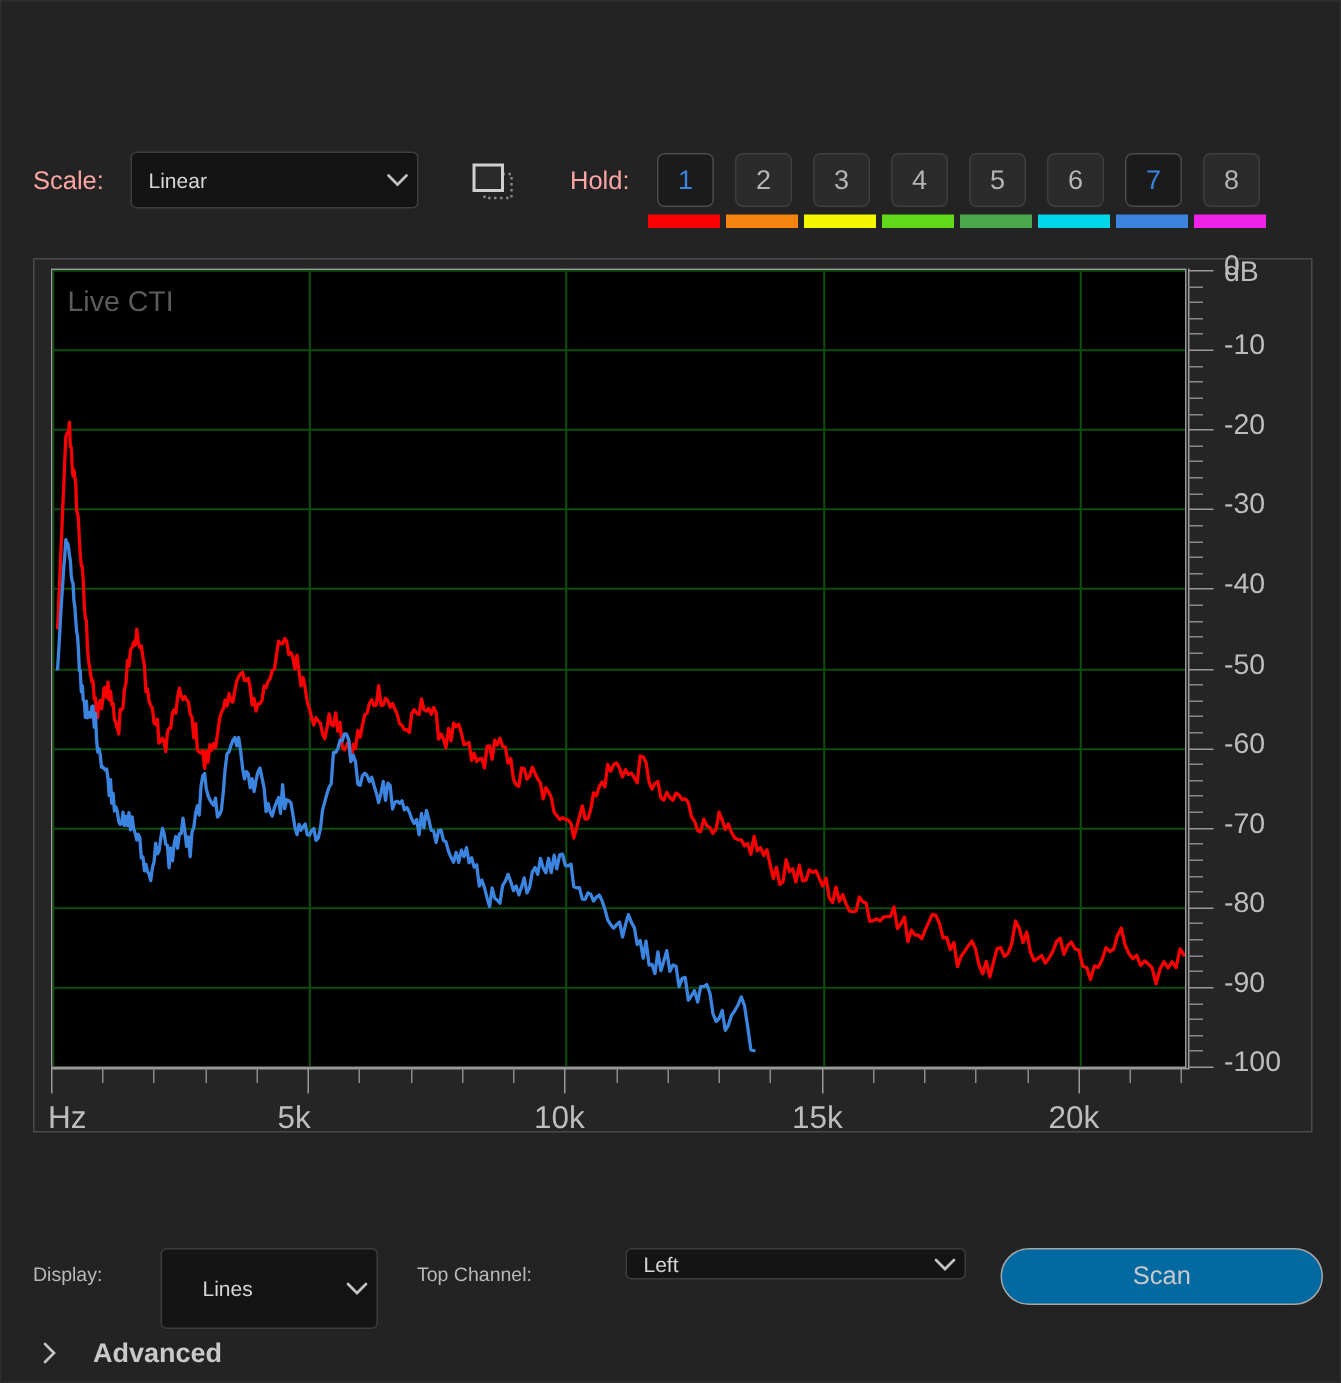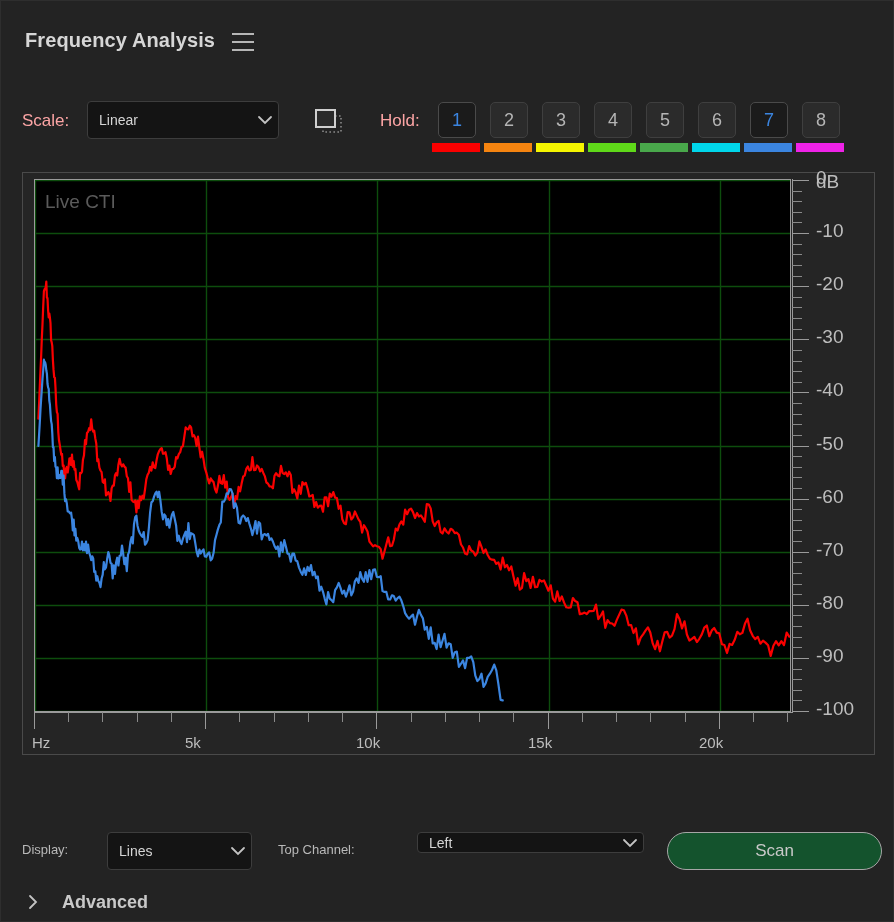--- a/index.html
+++ b/index.html
@@ -214,47 +214,47 @@
     background: #9a9a9a;
   }
   #hz-axis .tick-minor {
     position: absolute;
     top: 0; width: 1px; height: 10px;
     background: #8a8a8a;
   }
   #hz-axis .hz-text {
     position: absolute;
     top: 22px;
-    font-size: 15px;
+    font-size: 21px;
     color: #bdbdbd;
     white-space: nowrap;
   }
 
   
   #footer {
     position: absolute;
     left: 0; top: 810px;
     width: 894px; height: 112px;
   }
   .ft-label {
     position: absolute;
     font-size: 13px;
     color: #b9b9b9;
     top: 31px;
   }
   #display-label { left: 21px; }
-  #display-combo { left: 106px; top: 21px; width: 145px; height: 38px; }
+  #display-combo { left: 106px; top: 21px; width: 145px; height: 54px; padding-left: 16px; }
   #topchannel-label { left: 277px; }
   #topchannel-combo { left: 416px; top: 21px; width: 227px; height: 21px; }
 
   #scan-button {
     position: absolute;
     left: 666px; top: 21px;
     width: 215px; height: 38px;
-    background: #14532d;
+    background: #0369a1;
     border: 1px solid #a6a6a6;
     border-radius: 19px;
     box-sizing: border-box;
     display: flex;
     align-items: center;
     justify-content: center;
     font-size: 17px;
     color: #c9c9c9;
     cursor: pointer;
   }
@@ -278,28 +278,20 @@
     font-weight: bold;
     color: #c9c9c9;
     margin-left: 18px;
   }
 </style>
 </head>
 <body>
 
 <div id="panel">
 
-  <div id="header">
-    <div id="panel-title">Frequency Analysis</div>
-    <div id="hamburger">
-      <span></span>
-        <span></span>
-        <span></span>
-    </div>
-  </div>
 
   <div id="toolbar"></div>
 
   <div class="tb-label" id="scale-label">Scale:</div>
 
   <div class="combo" id="scale-combo">
     <div class="combo-value">Linear</div>
     <div class="caret">
       <svg width="16" height="10" viewBox="0 0 16 10">
           <path d="M2 2 L8 8 L14 2" stroke="#c3c3c3" stroke-width="1.8" fill="none" stroke-linecap="round"></path>

